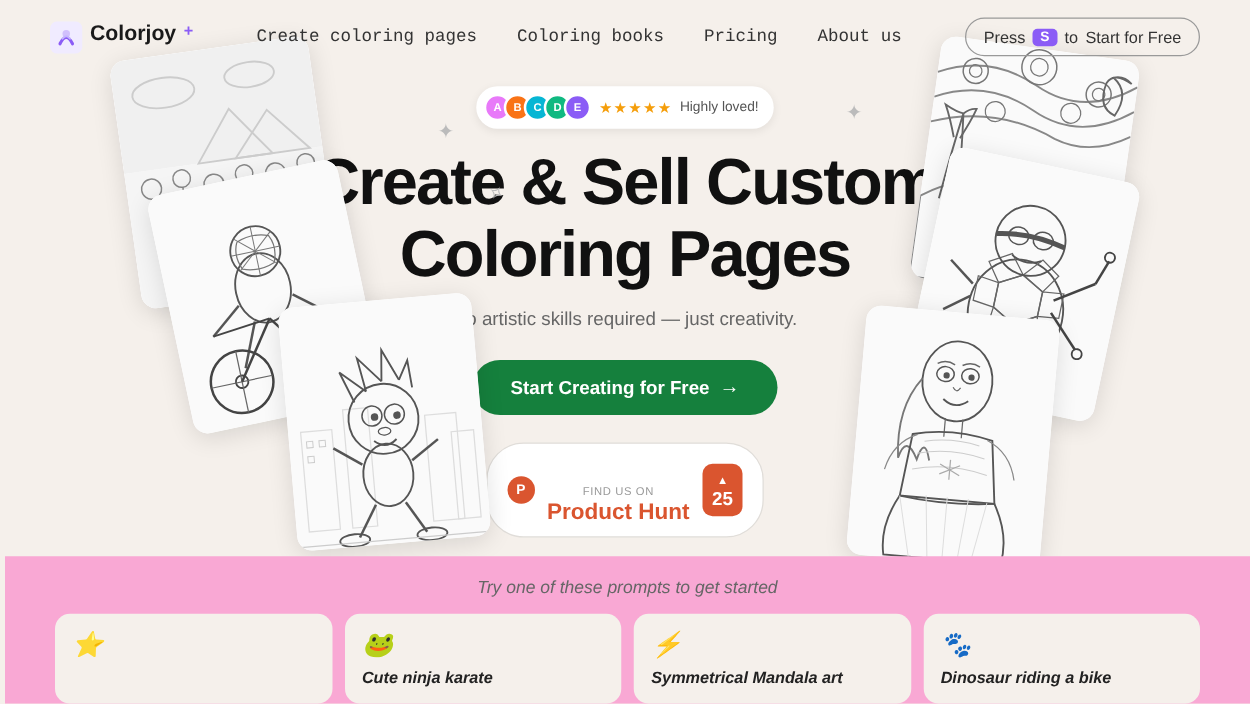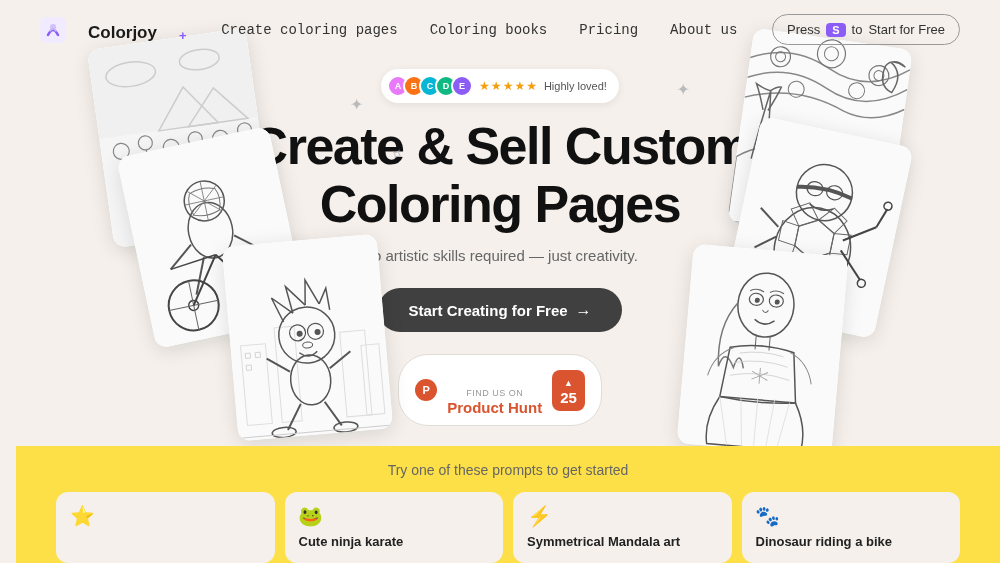--- a/index.html
+++ b/index.html
@@ -16,22 +16,22 @@
     nav {
       display: flex;
       align-items: center;
       justify-content: space-between;
       padding: 14px 40px;
       position: relative;
       z-index: 10;
     }
     .logo {
       display: flex;
-      align-items: flex-end;
-      gap: 22px;
+      align-items: flex-start;
+      gap: 6px;
       font-weight: 700;
       font-size: 17px;
       color: #1a1a1a;
     }
     .logo-icon {
       width: 26px;
       height: 26px;
     }
     .logo-plus {
       color: #8b5cf6;
@@ -121,21 +121,21 @@
       letter-spacing: -1.5px;
     }
     .subheadline {
       font-size: 15px;
       color: #666;
       margin-bottom: 24px;
     }
 
     
     .cta-button {
-      background: #404040;
+      background: #15803d;
       color: white;
       border: none;
       border-radius: 30px;
       padding: 13px 30px;
       font-size: 15px;
       font-weight: 600;
       cursor: pointer;
       display: flex;
       align-items: center;
       gap: 8px;
@@ -161,21 +161,21 @@
       border-radius: 50%;
       display: flex;
       align-items: center;
       justify-content: center;
       color: white;
       font-size: 11px;
       font-weight: 900;
     }
     .ph-text-block { display: flex; flex-direction: column; line-height: 1.2; }
     .ph-find { font-size: 9px; color: #999; text-transform: uppercase; letter-spacing: 0.5px; margin-top: 25px; }
-    .ph-name { font-size: 15px; font-weight: 700; color: #da552f; text-align: center; }
+    .ph-name { font-size: 18px; font-weight: 700; color: #da552f; text-align: center; }
     .ph-score {
       background: #da552f;
       color: white;
       border-radius: 8px;
       padding: 4px 8px;
       font-size: 13px;
       font-weight: 700;
       text-align: center;
       line-height: 1.2;
     }
@@ -248,24 +248,25 @@
       font-size: 16px;
     }
     .sparkle-1 { top: 95px; left: 350px; }
     .sparkle-2 { top: 80px; right: 310px; }
     .sparkle-3 { top: 145px; left: 390px; transform: rotate(30deg); }
 
     
     .bottom-section {
       position: absolute;
       bottom: 0;
-      left: 16px;
+      left: 4px;
       right: 0;
-      background: #fde047;
+      background: #f9a8d4;
       padding: 16px 40px 0;
+      font-style: italic;
     }
     .prompts-title {
       text-align: center;
       font-size: 14px;
       color: #666;
       margin-bottom: 14px;
     }
     .prompts-grid {
       display: grid;
       grid-template-columns: repeat(4, 1fr);

